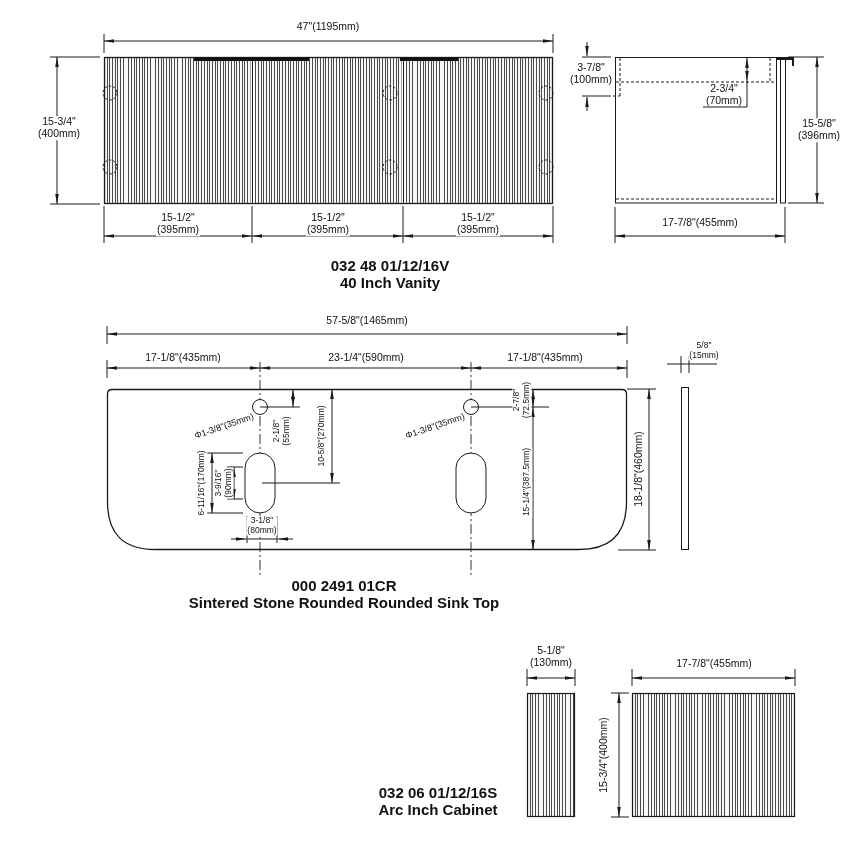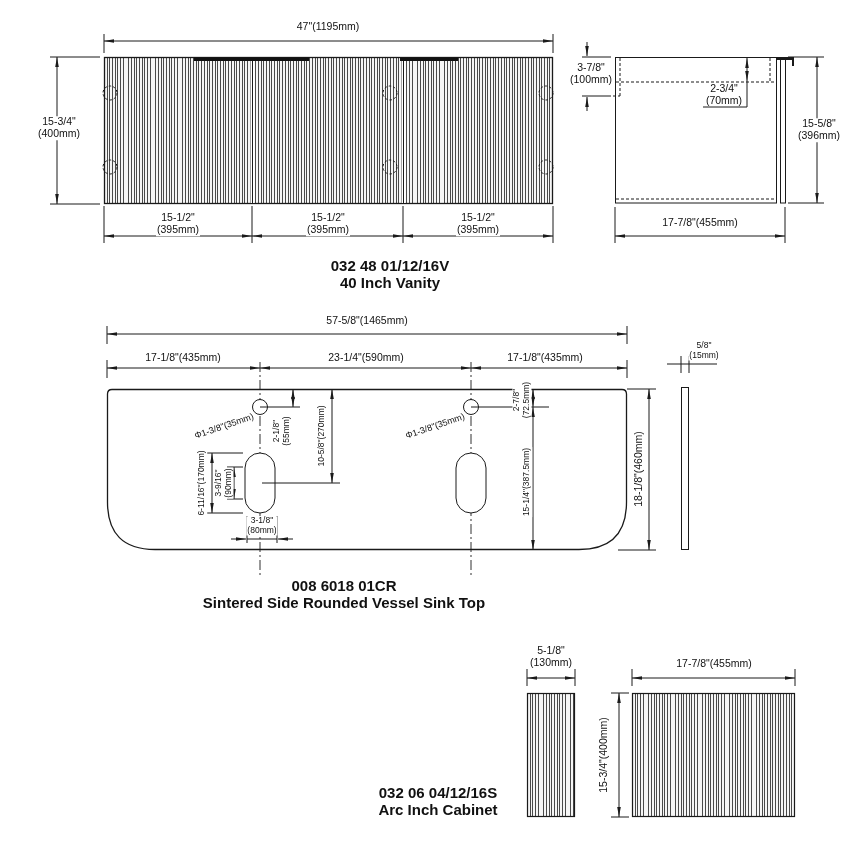--- a/index.html
+++ b/index.html
@@ -188,23 +188,23 @@
   <div class="dim xs vdim" style="left:224px;top:483px;">3-9/16"
 (90mm)</div>
   <div class="dim xs" style="left:262px;top:526px;">3-1/8"
 (80mm)</div>
   <div class="dim xs vdim" style="left:522px;top:400px;">2-7/8"
 (72.5mm)</div>
   <div class="dim xs vdim" style="left:527px;top:482px;">15-1/4"(387.5mm)</div>
   <div class="dim vdim" style="left:639px;top:469px;">18-1/8"(460mm)</div>
   <div class="dim xs" style="left:704px;top:351px;">5/8"
 (15mm)</div>
-  <div class="label" style="left:344px;top:585px;">008 6018 01CR</div>
-  <div class="label" style="left:344px;top:602px;">Sintered Side Rounded Vessel Sink Top</div>
+  <div class="label" style="left:344px;top:585px;">000 2491 01CR</div>
+  <div class="label" style="left:344px;top:602px;">Sintered Stone Rounded Rounded Sink Top</div>
 
   <div class="dim" style="left:551px;top:657px;">5-1/8"
 (130mm)</div>
   <div class="dim" style="left:714px;top:664px;">17-7/8"(455mm)</div>
   <div class="dim vdim" style="left:604px;top:755px;">15-3/4"(400mm)</div>
-  <div class="label" style="left:438px;top:792px;">032 06 04/12/16S</div>
+  <div class="label" style="left:438px;top:792px;">032 06 01/12/16S</div>
   <div class="label" style="left:438px;top:809px;">Arc Inch Cabinet</div>
 
 </div>
 
 </body></html>

